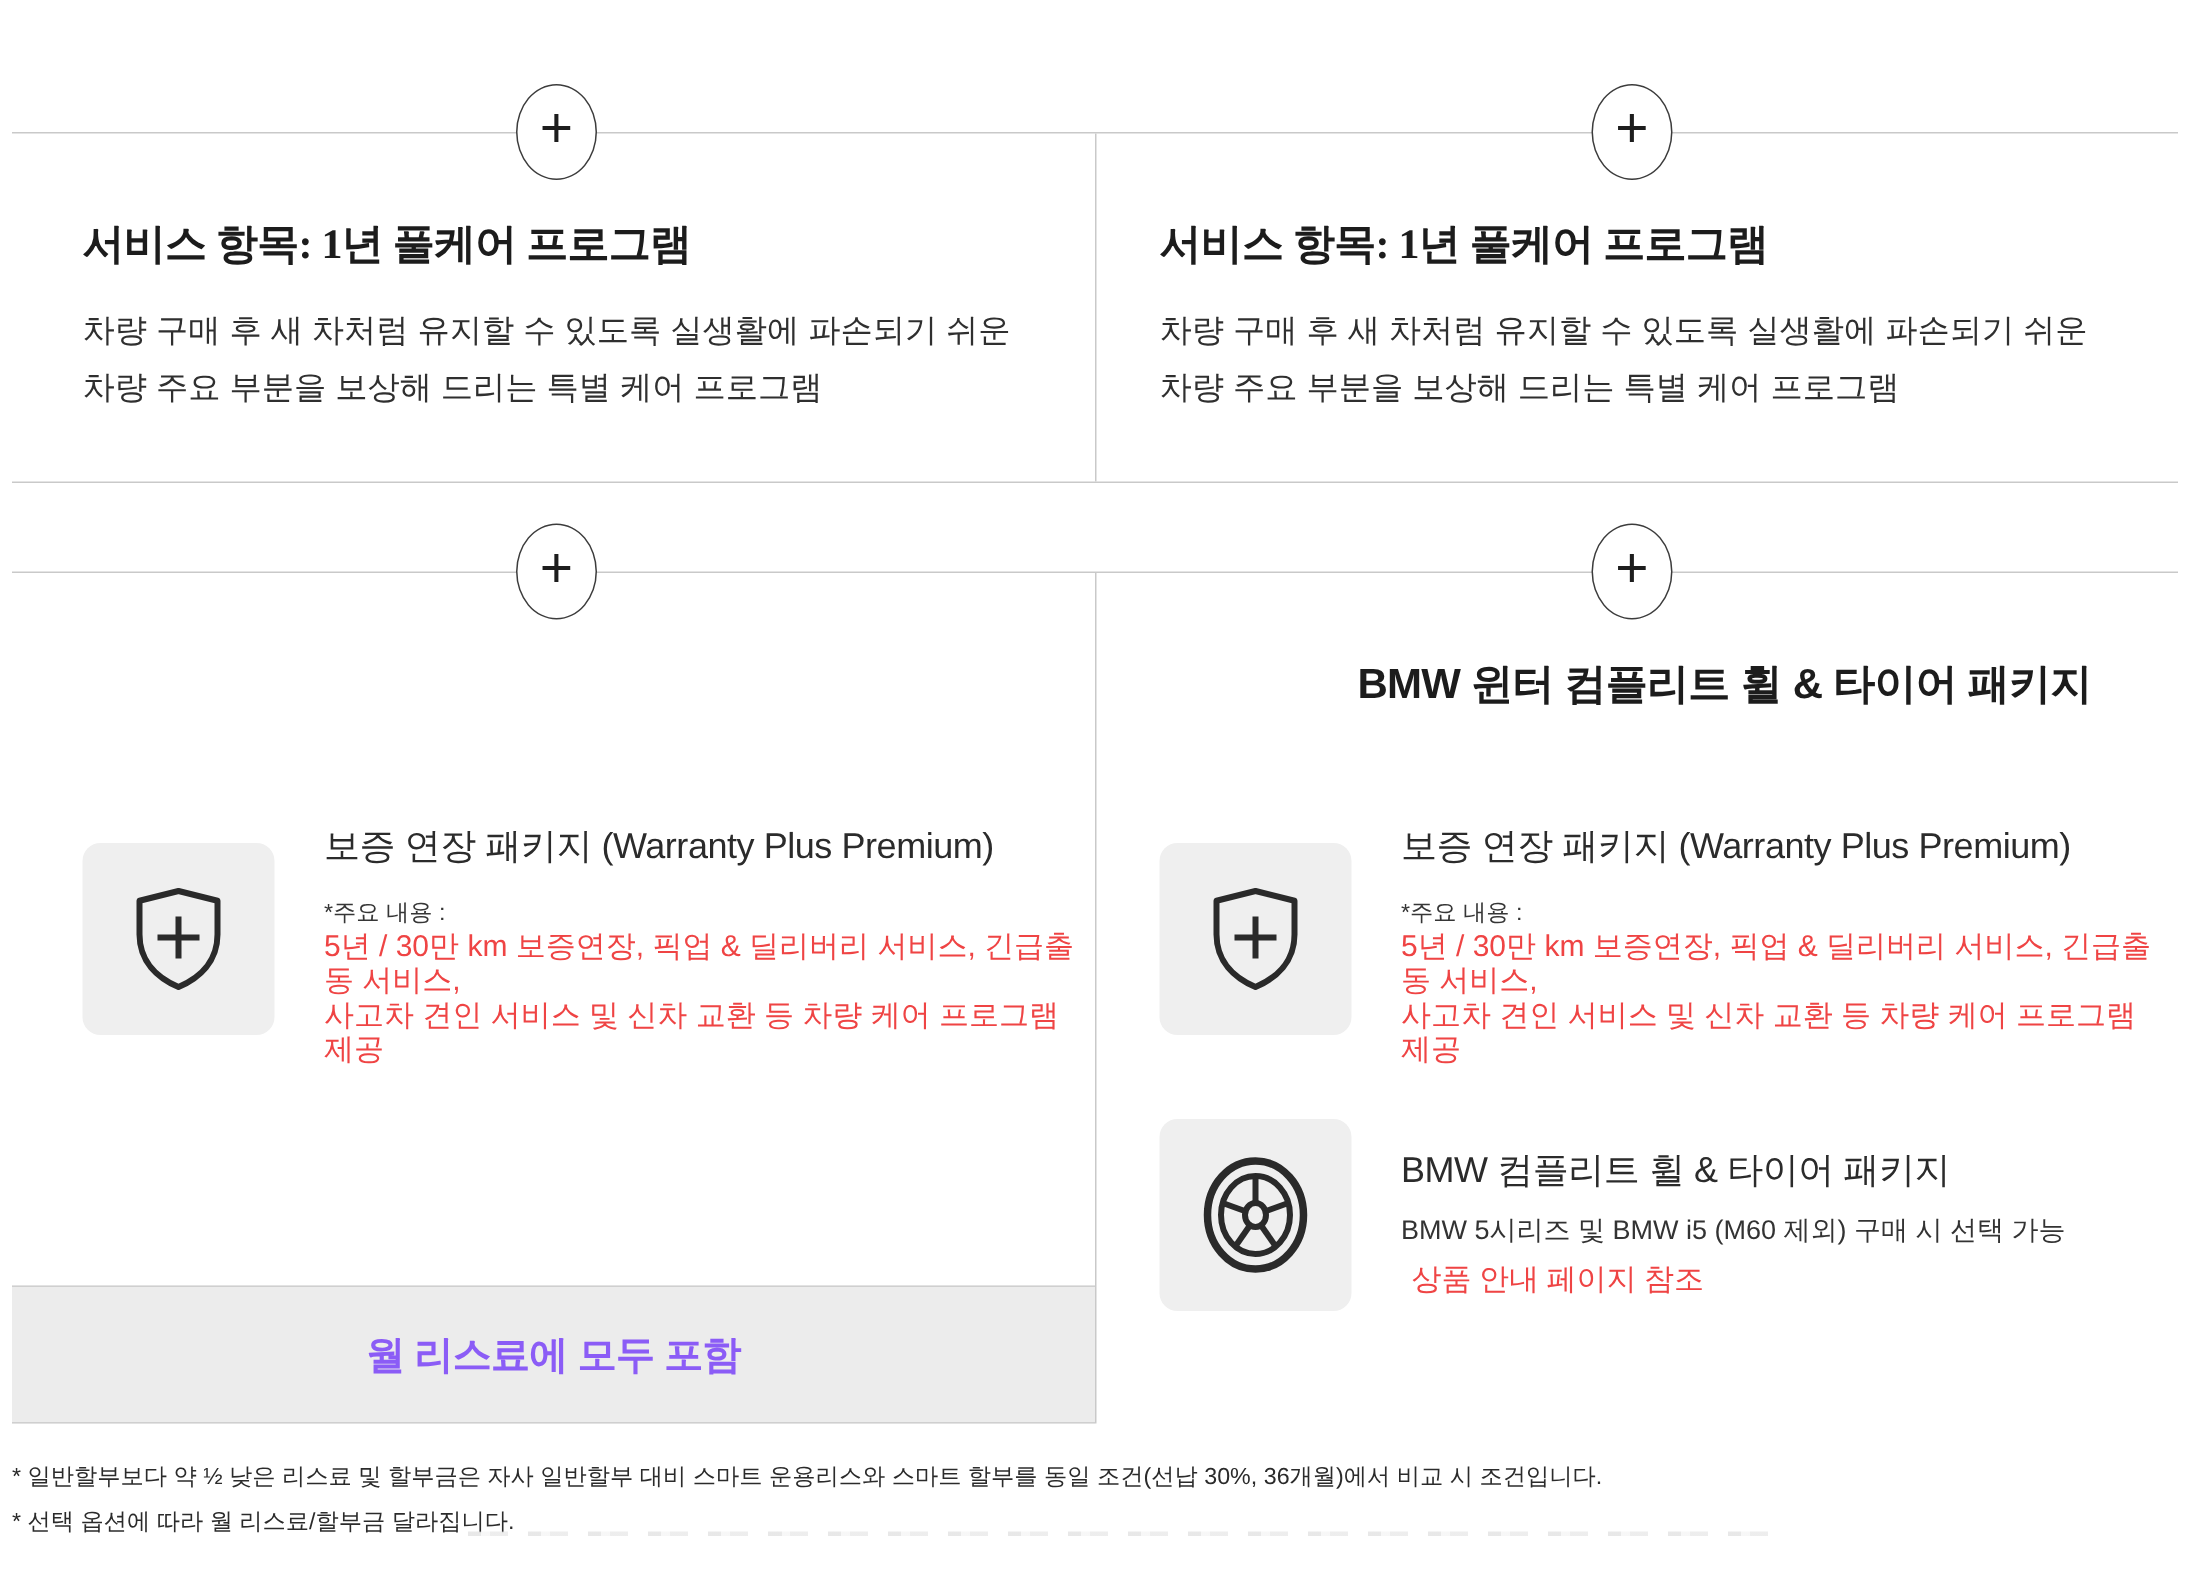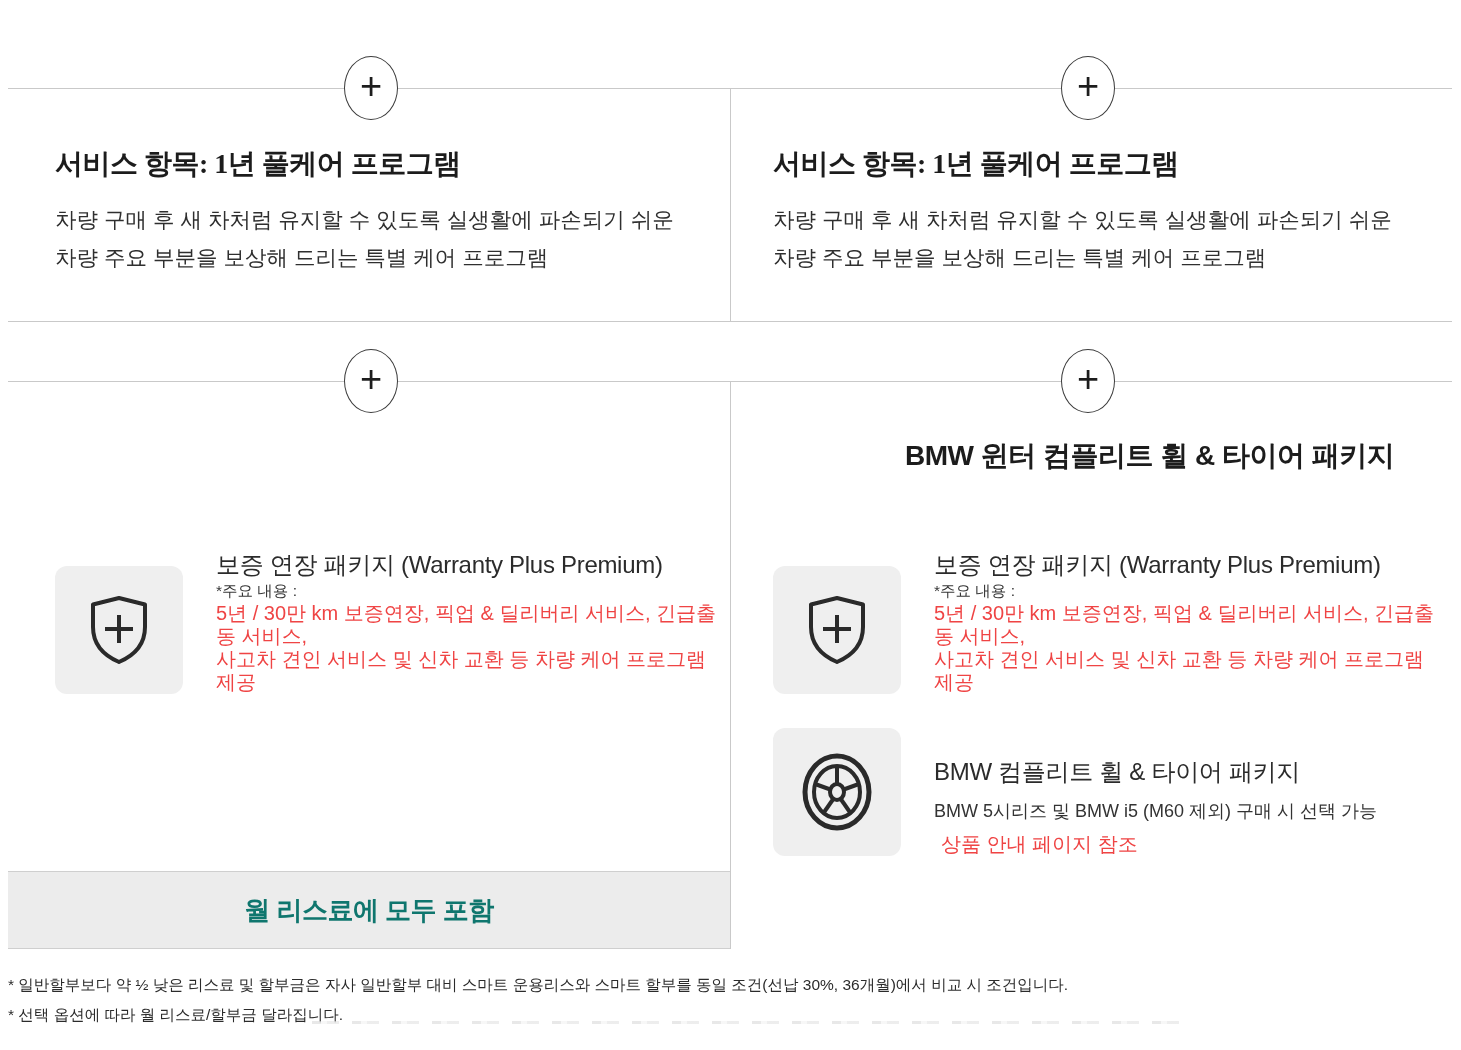--- a/index.html
+++ b/index.html
@@ -30,37 +30,37 @@
   .col-right .svc-body{padding-left:42px;}
 
   
   .opt-heading{margin:56px 0 0 0;padding-left:47px;font-size:28px;font-weight:800;
       letter-spacing:-0.5px;color:#1c1c1c;line-height:36px;}
   .col-right .opt-heading{padding-left:42px;}
   .opt-heading .line2{display:block;margin-left:132px;}
 
   .cards{position:absolute;top:157px;left:47px;right:10px;}
   .col-right .cards{left:42px;}
-  .card{display:flex;align-items:flex-end;}
+  .card{display:flex;align-items:center;}
   .card + .card{margin-top:34px;}
   .tile{width:128px;height:128px;background:#efefef;border-radius:12px;flex:0 0 auto;
       display:flex;align-items:center;justify-content:center;}
   .card-text{margin-left:33px;padding-top:12px;}
   .card-title{font-size:24px;font-weight:400;color:#2b2b2b;letter-spacing:-0.3px;line-height:28px;}
-  .card-label{margin-top:0;font-size:15.5px;color:#363636;line-height:23px;}
+  .card-label{margin-top:18px;font-size:15.5px;color:#363636;line-height:23px;}
   .card-line{font-size:20px;color:#ef4444;line-height:23px;}
   .card-sub{margin-top:13px;font-size:18px;color:#333;line-height:24px;}
   .card-notes{margin-top:10px;}
-  .indent{padding-left:7px;}
+  .indent{padding-left:7px;font-family:Liberation Serif, serif;}
 
   
-  .bar{position:absolute;left:0;right:0;bottom:0;height:78px;box-sizing:border-box;
+  .bar{position:absolute;left:0;right:0;bottom:0;height:92px;box-sizing:border-box;
       background:#ececec;border-top:1px solid #cfcfcf;border-bottom:1px solid #cfcfcf;
       display:flex;align-items:center;justify-content:center;
-      font-size:26px;font-weight:800;letter-spacing:-0.5px;color:#0f766e;}
+      font-size:26px;font-weight:800;letter-spacing:-0.5px;color:#8b5cf6;}
 
   
   .footnotes{position:absolute;left:8px;top:970px;font-size:15.5px;color:#2b2b2b;line-height:30px;}
   .artifact{position:absolute;top:1021px;left:312px;width:868px;height:3px;opacity:.65;
       background:repeating-linear-gradient(90deg,#dcdcdc 0 9px,#f3f3f3 9px 15px,#e4e4e4 15px 27px,transparent 27px 40px);}
 
   svg.icon{display:block;}
 </style>
 </head>
 <body>

